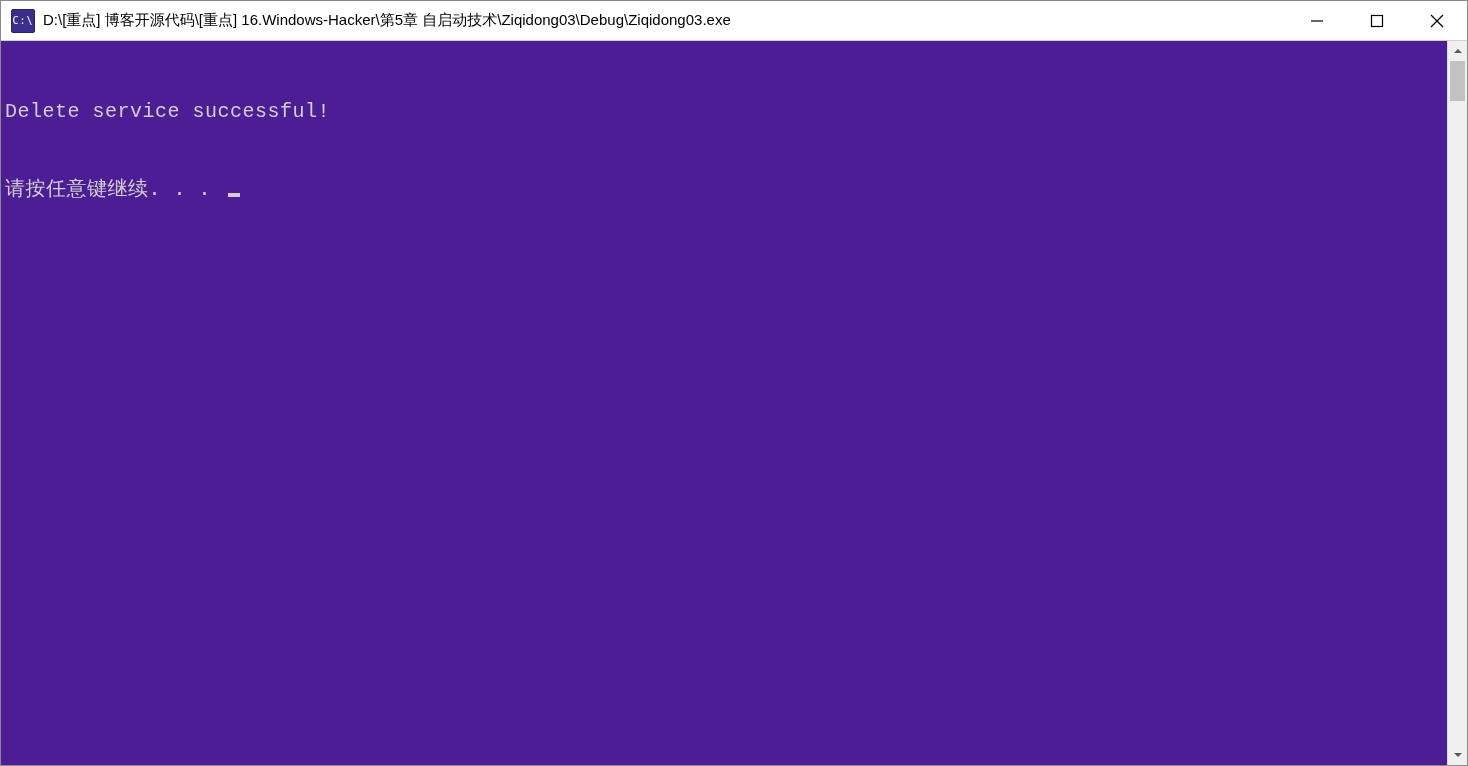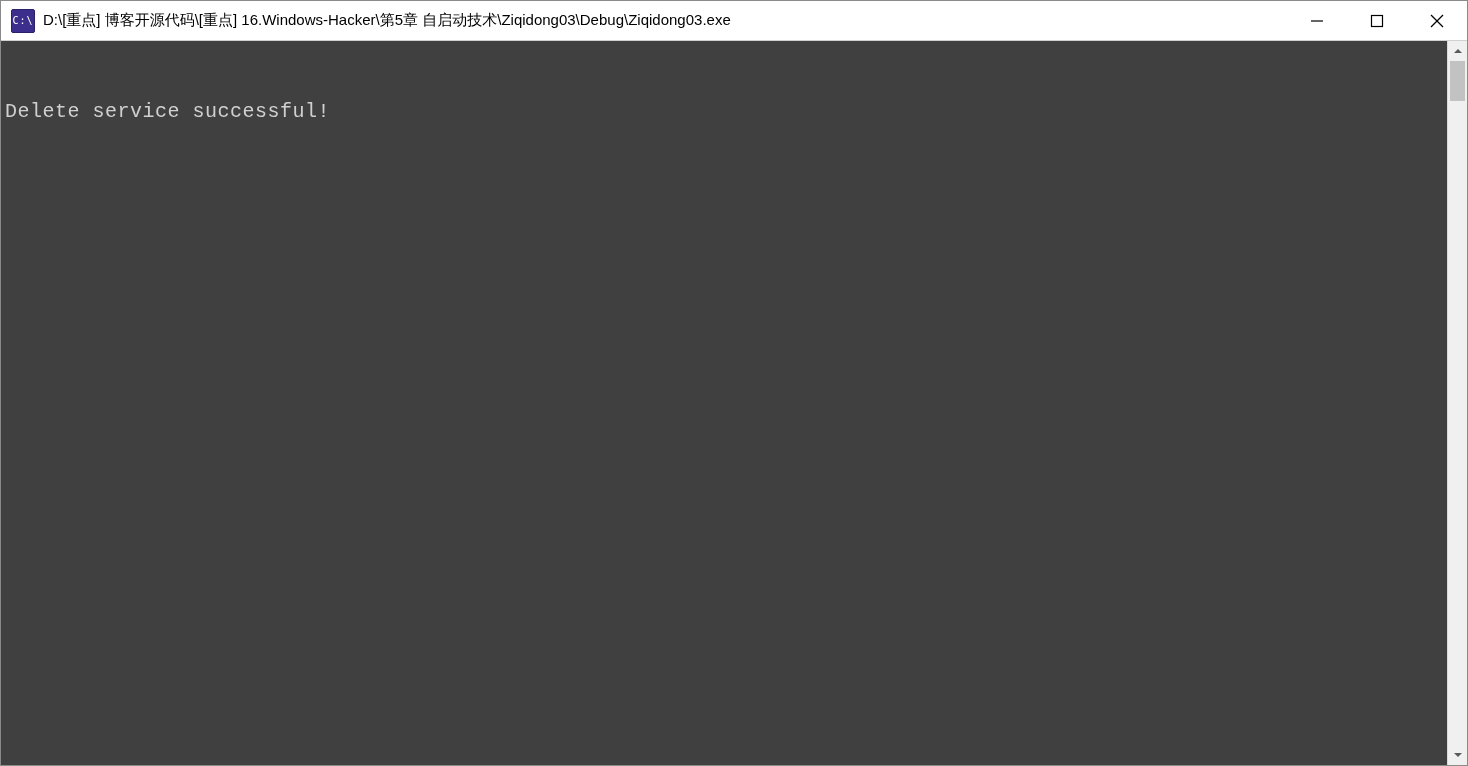--- a/index.html
+++ b/index.html
@@ -6,21 +6,21 @@
     html, body { width: 1468px; height: 766px; overflow: hidden; font-family: "Segoe UI", "Microsoft YaHei", sans-serif; background: #fff; }
     .window { width: 1468px; height: 766px; display: flex; flex-direction: column; border: 1px solid #8a8a8a; background: #fff; }
     .titlebar { height: 40px; display: flex; align-items: center; background: #ffffff; border-bottom: 1px solid #d0d0d0; }
     .title-icon { width: 24px; height: 24px; margin: 0 8px 0 10px; background: #3b2e8c; border: 1px solid #2a2166; display: flex; align-items: center; justify-content: center; color: #fff; font-size: 10px; font-family: Consolas, monospace; letter-spacing: 1px; border-radius: 2px; }
     .title-text { flex: 0 1 auto; font-size: 15px; color: #000; white-space: nowrap; overflow: hidden; text-overflow: ellipsis; }
     .title-spacer { flex: 1 1 auto; }
     .win-controls { display: flex; height: 100%; }
     .win-btn { width: 60px; height: 100%; display: flex; align-items: center; justify-content: center; background: transparent; border: none; cursor: pointer; }
     .win-btn svg { width: 14px; height: 14px; stroke: #000; stroke-width: 1.2; fill: none; }
     .client { flex: 1 1 auto; display: flex; min-height: 0; }
-    .console { flex: 1 1 auto; background: #404040; color: #d0d0d0; font-family: "NSimSun", "SimSun", Consolas, "Courier New", monospace; font-size: 20px; line-height: 26px; padding: 6px 4px 4px 4px; white-space: pre; overflow: hidden; letter-spacing: 0.5px; }
+    .console { flex: 1 1 auto; background: #4c1d95; color: #d0d0d0; font-family: "NSimSun", "SimSun", Consolas, "Courier New", monospace; font-size: 20px; line-height: 26px; padding: 6px 4px 4px 4px; white-space: pre; overflow: hidden; letter-spacing: 0.5px; }
     .console .line { display: block; }
     .cursor { display: inline-block; width: 12px; height: 4px; background: #d0d0d0; vertical-align: -2px; margin-left: 4px; }
     .vscroll { width: 20px; background: #f0f0f0; display: flex; flex-direction: column; border-left: 1px solid #d9d9d9; }
     .vscroll .arrow { height: 20px; display: flex; align-items: center; justify-content: center; background: #f0f0f0; cursor: pointer; }
     .vscroll .arrow svg { width: 10px; height: 10px; fill: #5a5a5a; }
     .vscroll .track { flex: 1 1 auto; position: relative; background: #f0f0f0; }
     .vscroll .thumb { position: absolute; left: 2px; right: 2px; top: 0; height: 40px; background: #c2c2c2; border-radius: 0; cursor: pointer; }
   </style>
 </head>
 <body>
@@ -47,20 +47,21 @@
         <svg viewBox="0 0 14 14">
             <line x1="1" y1="1" x2="13" y2="13"></line>
             <line x1="13" y1="1" x2="1" y2="13"></line>
           </svg>
       </button>
     </div>
   </div>
   <div class="client">
     <div class="console">
       <span class="line">Delete service successful!</span>
+      <span class="line"><span>请按任意键继续. . . </span><span class="cursor"></span></span>
     </div>
     <div class="vscroll">
       <div class="arrow">
         <svg viewBox="0 0 10 10">
             <path d="M1 7 L5 3 L9 7 Z"></path>
           </svg>
       </div>
       <div class="track">
         <div class="thumb"></div>
       </div>

